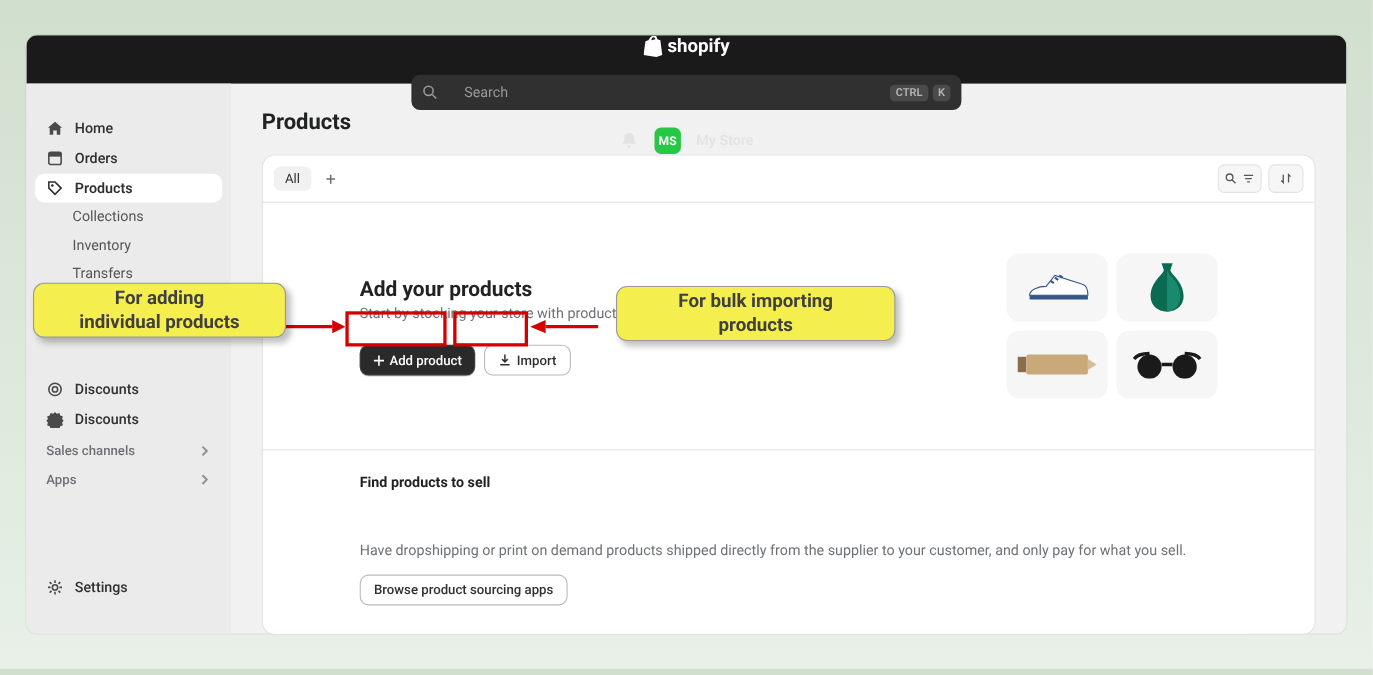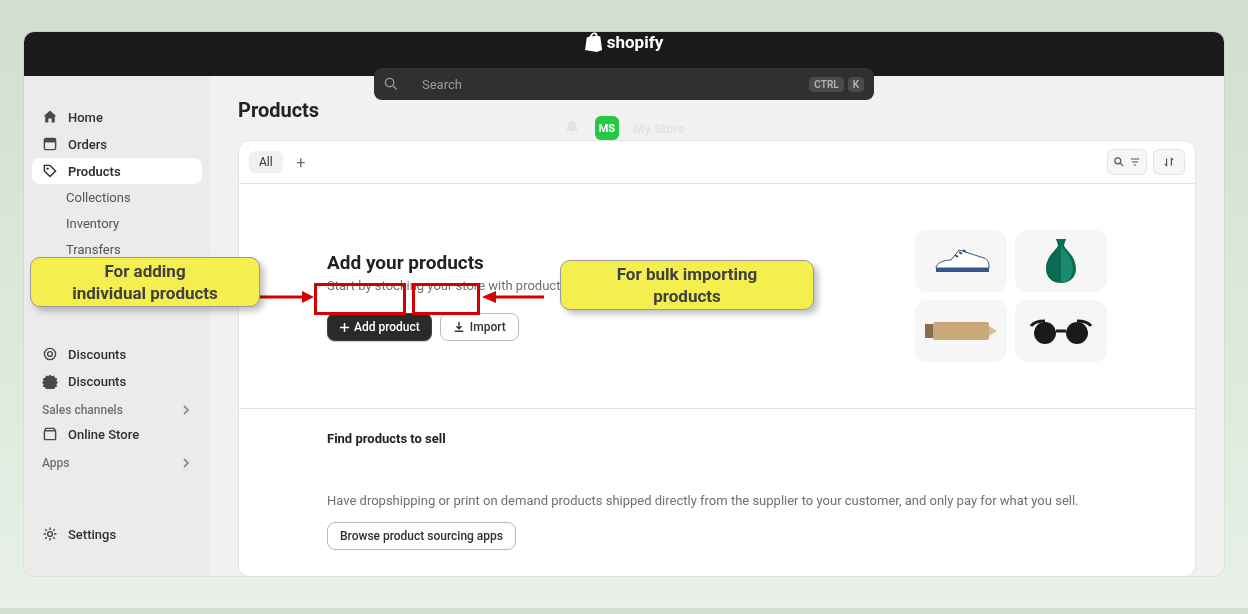--- a/index.html
+++ b/index.html
@@ -133,27 +133,20 @@
             <path fill="#4a4a4a" d="M10 2l2 2 3-1 1 3 3 1-1 3 2 2-2 2 1 3-3 1-1 3-3-1-2 2-2-2-3 1-1-3-3-1 1-3-2-2 2-2-1-3 3-1 1-3 3 1z"></path>
           </svg>
         <span>Discounts</span>
       </div>
       <div class="nav-section">
         <span>Sales channels</span>
         <svg class="chev" viewBox="0 0 12 12">
             <path d="M4 2l4 4-4 4" stroke="currentColor" stroke-width="1.8" fill="none"></path>
           </svg>
       </div>
-      <div class="nav-item">
-        <svg class="nav-icon" viewBox="0 0 20 20">
-            <rect x="3" y="6" width="14" height="11" rx="1" fill="none" stroke="#4a4a4a" stroke-width="1.8"></rect>
-            <path d="M3 6l2-3h10l2 3" fill="none" stroke="#4a4a4a" stroke-width="1.8"></path>
-          </svg>
-        <span>Online Store</span>
-      </div>
       <div class="nav-section">
         <span>Apps</span>
         <svg class="chev" viewBox="0 0 12 12">
             <path d="M4 2l4 4-4 4" stroke="currentColor" stroke-width="1.8" fill="none"></path>
           </svg>
       </div>
       <div class="sidebar-spacer"></div>
       <div class="nav-item">
         <svg class="nav-icon" viewBox="0 0 20 20">
             <circle cx="10" cy="10" r="3" fill="none" stroke="#4a4a4a" stroke-width="1.8"></circle>

